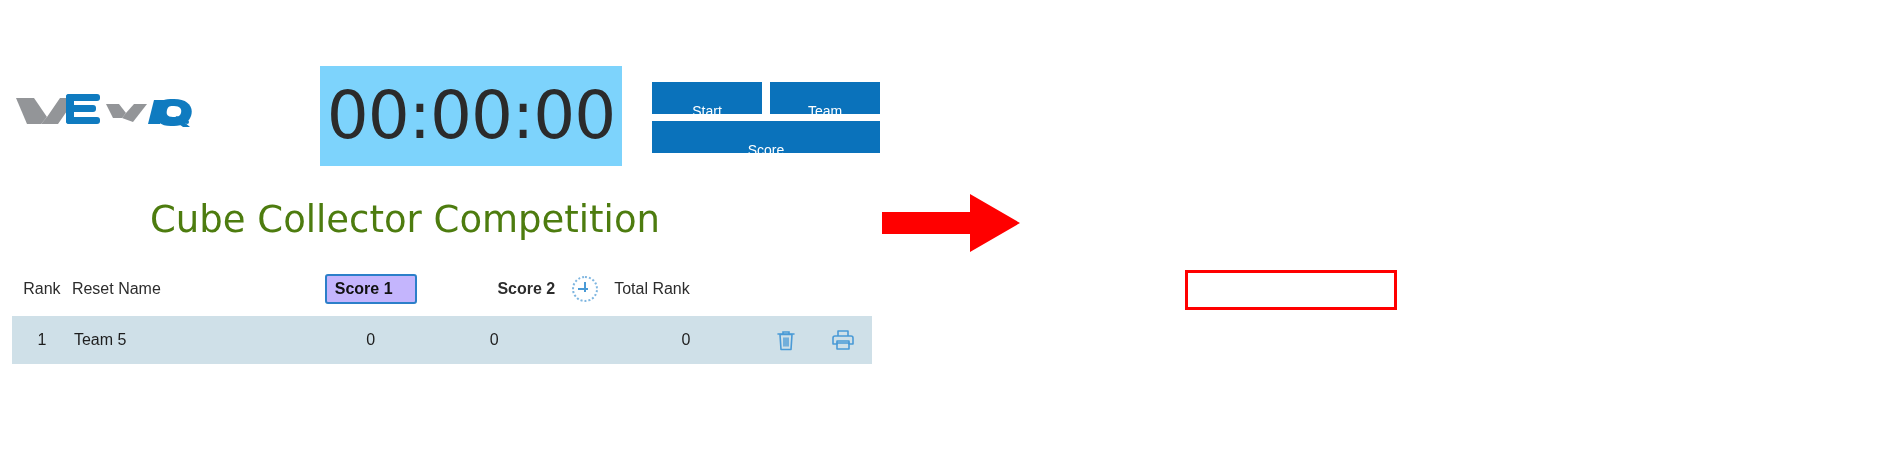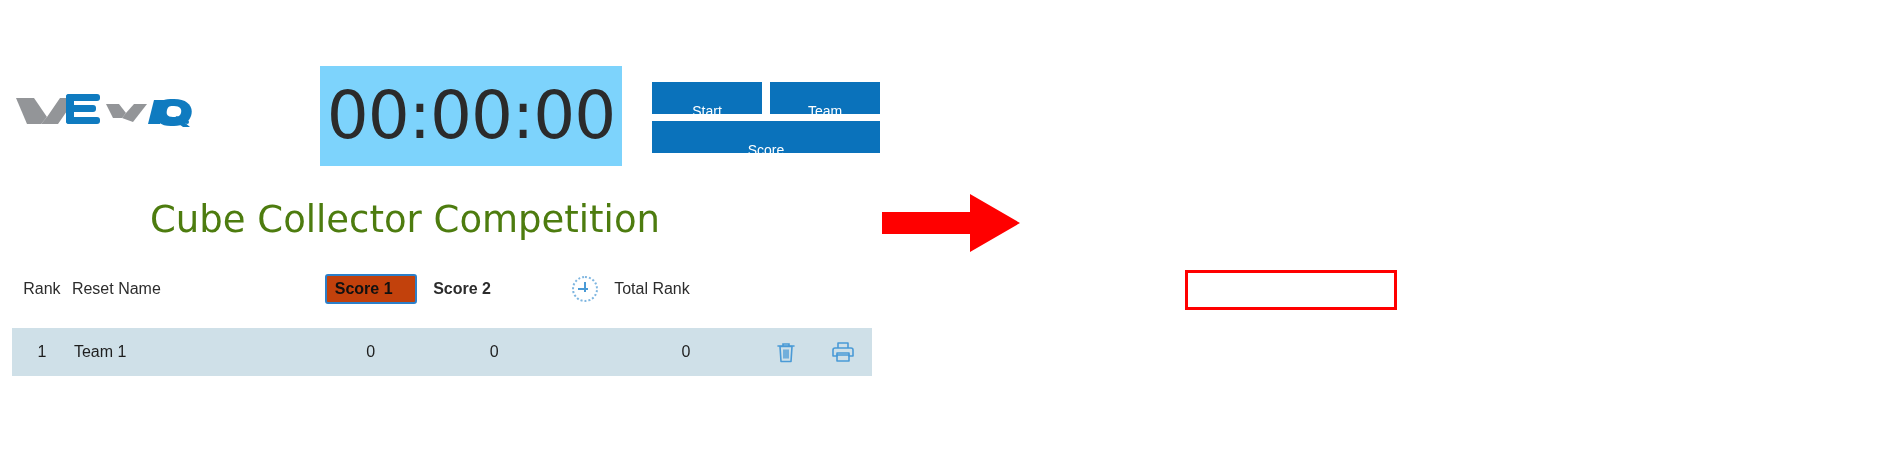--- a/index.html
+++ b/index.html
@@ -65,41 +65,41 @@
   
   .score-table{position:absolute;border-collapse:collapse;}
   #panel-before .score-table{left:12px;top:268px;width:860px;}
 
   .thead-row th{
     font-family:"Liberation Sans", sans-serif;
     font-size:16px;
     font-weight:normal;
     color:#2c2c2c;
     text-align:left;
-    padding:6px 0 24px 0;
+    padding:6px 0 12px 0;
     vertical-align:middle;
     white-space:nowrap;
   }
-  .thead-row th.bold-head{font-weight:bold;text-align:left;}
+  .thead-row th.bold-head{font-weight:bold;text-align:right;}
   .thead-row th.center{text-align:center;}
 
   .col-rank{width:62px;text-align:center !important;}
   .col-team{width:250px;}
   .col-s1{width:128px;}
   .col-s2{width:128px;}
   .col-plus{width:62px;}
   .col-total{width:150px;}
   .col-act1{width:60px;}
   .col-act2{width:60px;}
 
   
   .hdr-input{
     border:2px solid #2c7fc9;
     border-radius:3px;
-    background:#c2410c;
+    background:#c4b5fd;
     font-family:"Liberation Sans", sans-serif;
     font-size:16px;
     font-weight:bold;
     color:#111111;
     padding:4px 8px;
     width:92px;
     box-sizing:border-box;
     outline:none;
   }
 
@@ -199,21 +199,21 @@
           <span class="plus-icon"></span>
         </th>
         <th class="col-total">Total Rank</th>
         <th class="col-act1"></th>
         <th class="col-act2"></th>
       </tr>
     </thead>
     <tbody>
       <tr class="data-row">
         <td class="rank-cell">1</td>
-        <td class="team-cell">Team 1</td>
+        <td class="team-cell">Team 5</td>
         <td>0</td>
         <td>0</td>
         <td></td>
         <td>0</td>
         <td class="icon-cell">
           <svg width="22" height="24" viewBox="0 0 22 24">
             <path d="M3 6h16M8 6V4h6v2" stroke="#4a9ad6" stroke-width="1.6" fill="none" stroke-linecap="round"></path>
             <path d="M5 6.5h12l-1 15H6z" stroke="#4a9ad6" stroke-width="1.6" fill="none" stroke-linejoin="round"></path>
             <path d="M9 10v8M11 10v8M13 10v8" stroke="#4a9ad6" stroke-width="1.4" stroke-linecap="round"></path>
           </svg>

